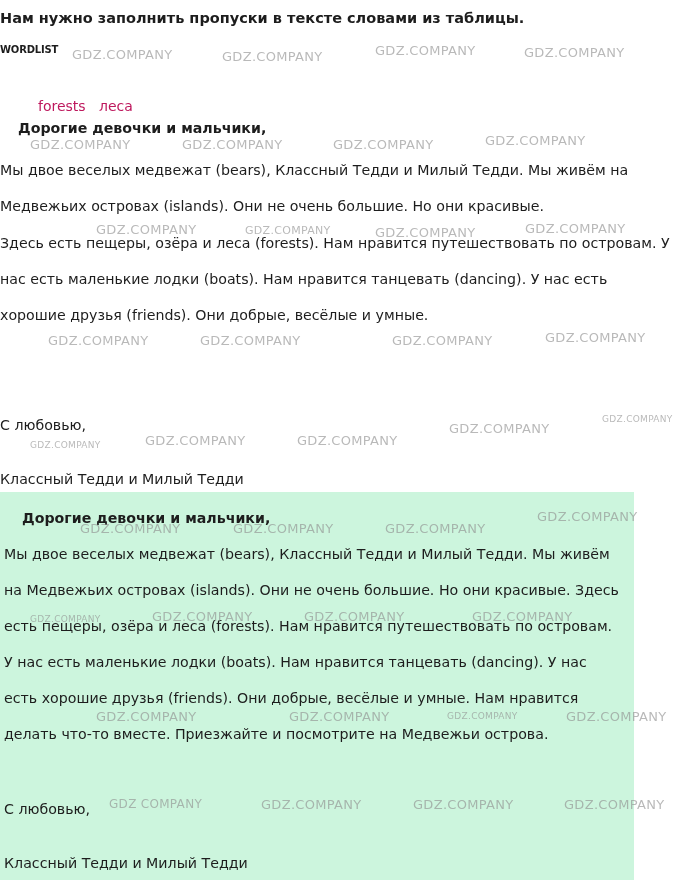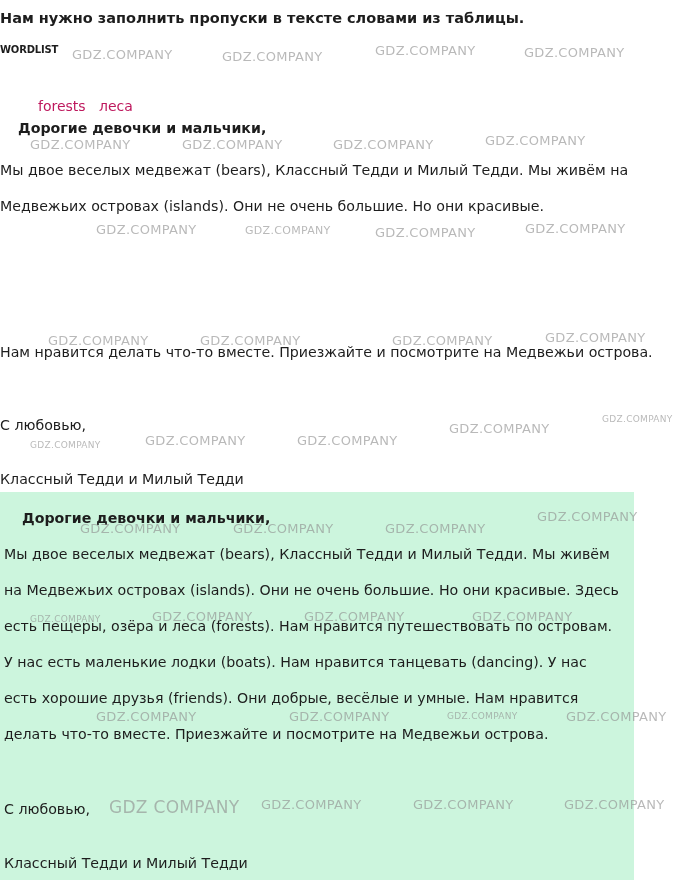--- a/index.html
+++ b/index.html
@@ -93,21 +93,21 @@
 <div class="page">
 
   <div class="intro">Нам нужно заполнить пропуски в тексте словами из таблицы.</div>
 
   <div class="wordlist-label">WORDLIST</div>
 
   <div class="wordpair">forests   леса</div>
 
   <div class="para bold" style="top:110px;">Дорогие девочки и мальчики,</div>
   <div class="para" style="top:152px;">Мы двое веселых медвежат (bears), Классный Тедди и Милый Тедди. Мы живём на Медвежьих островах (islands). Они не очень большие. Но они красивые.</div>
-  <div class="para" style="top:334px;">Нам нравится делать что-то вместе. Приезжайте и посмотрите на Медвежьи острова.</div>
+  <div class="para" style="top:225px;">Здесь есть пещеры, озёра и леса (forests). Нам нравится путешествовать по островам. У нас есть маленькие лодки (boats). Нам нравится танцевать (dancing). У нас есть хорошие друзья (friends). Они добрые, весёлые и умные.</div>
   <div class="para" style="top:407px;">С любовью,</div>
   <div class="para" style="top:461px;">Классный Тедди и Милый Тедди</div>
 
   <div class="answer-block">
     <div class="para bold" style="top:8px;">Дорогие девочки и мальчики,</div>
     <div class="para" style="top:44px;">Мы двое веселых медвежат (bears), Классный Тедди и Милый Тедди. Мы живём на Медвежьих островах (islands). Они не очень большие. Но они красивые. Здесь есть пещеры, озёра и леса (forests). Нам нравится путешествовать по островам. У нас есть маленькие лодки (boats). Нам нравится танцевать (dancing). У нас есть хорошие друзья (friends). Они добрые, весёлые и умные. Нам нравится делать что-то вместе. Приезжайте и посмотрите на Медвежьи острова.</div>
     <div class="para" style="top:299px;">С любовью,</div>
     <div class="para" style="top:353px;">Классный Тедди и Милый Тедди</div>
   </div>
 
@@ -138,18 +138,18 @@
       <div class="wm" style="left: 385px; top: 521px; font-size: 13px;">GDZ.COMPANY</div>
       <div class="wm" style="left: 537px; top: 509px; font-size: 13px;">GDZ.COMPANY</div>
       <div class="wm" style="left: 30px; top: 614px; font-size: 9px;">GDZ.COMPANY</div>
       <div class="wm" style="left: 152px; top: 609px; font-size: 13px;">GDZ.COMPANY</div>
       <div class="wm" style="left: 304px; top: 609px; font-size: 13px;">GDZ.COMPANY</div>
       <div class="wm" style="left: 472px; top: 609px; font-size: 13px;">GDZ.COMPANY</div>
       <div class="wm" style="left: 96px; top: 709px; font-size: 13px;">GDZ.COMPANY</div>
       <div class="wm" style="left: 289px; top: 709px; font-size: 13px;">GDZ.COMPANY</div>
       <div class="wm" style="left: 447px; top: 711px; font-size: 9px;">GDZ.COMPANY</div>
       <div class="wm" style="left: 566px; top: 709px; font-size: 13px;">GDZ.COMPANY</div>
-      <div class="wm" style="left: 109px; top: 797px; font-size: 17px;">GDZ COMPANY</div>
+      <div class="wm" style="left: 109px; top: 797px; font-size: 12px;">GDZ COMPANY</div>
       <div class="wm" style="left: 261px; top: 797px; font-size: 13px;">GDZ.COMPANY</div>
       <div class="wm" style="left: 413px; top: 797px; font-size: 13px;">GDZ.COMPANY</div>
       <div class="wm" style="left: 564px; top: 797px; font-size: 13px;">GDZ.COMPANY</div>
     </div>
 </div>
 
 </body></html>

